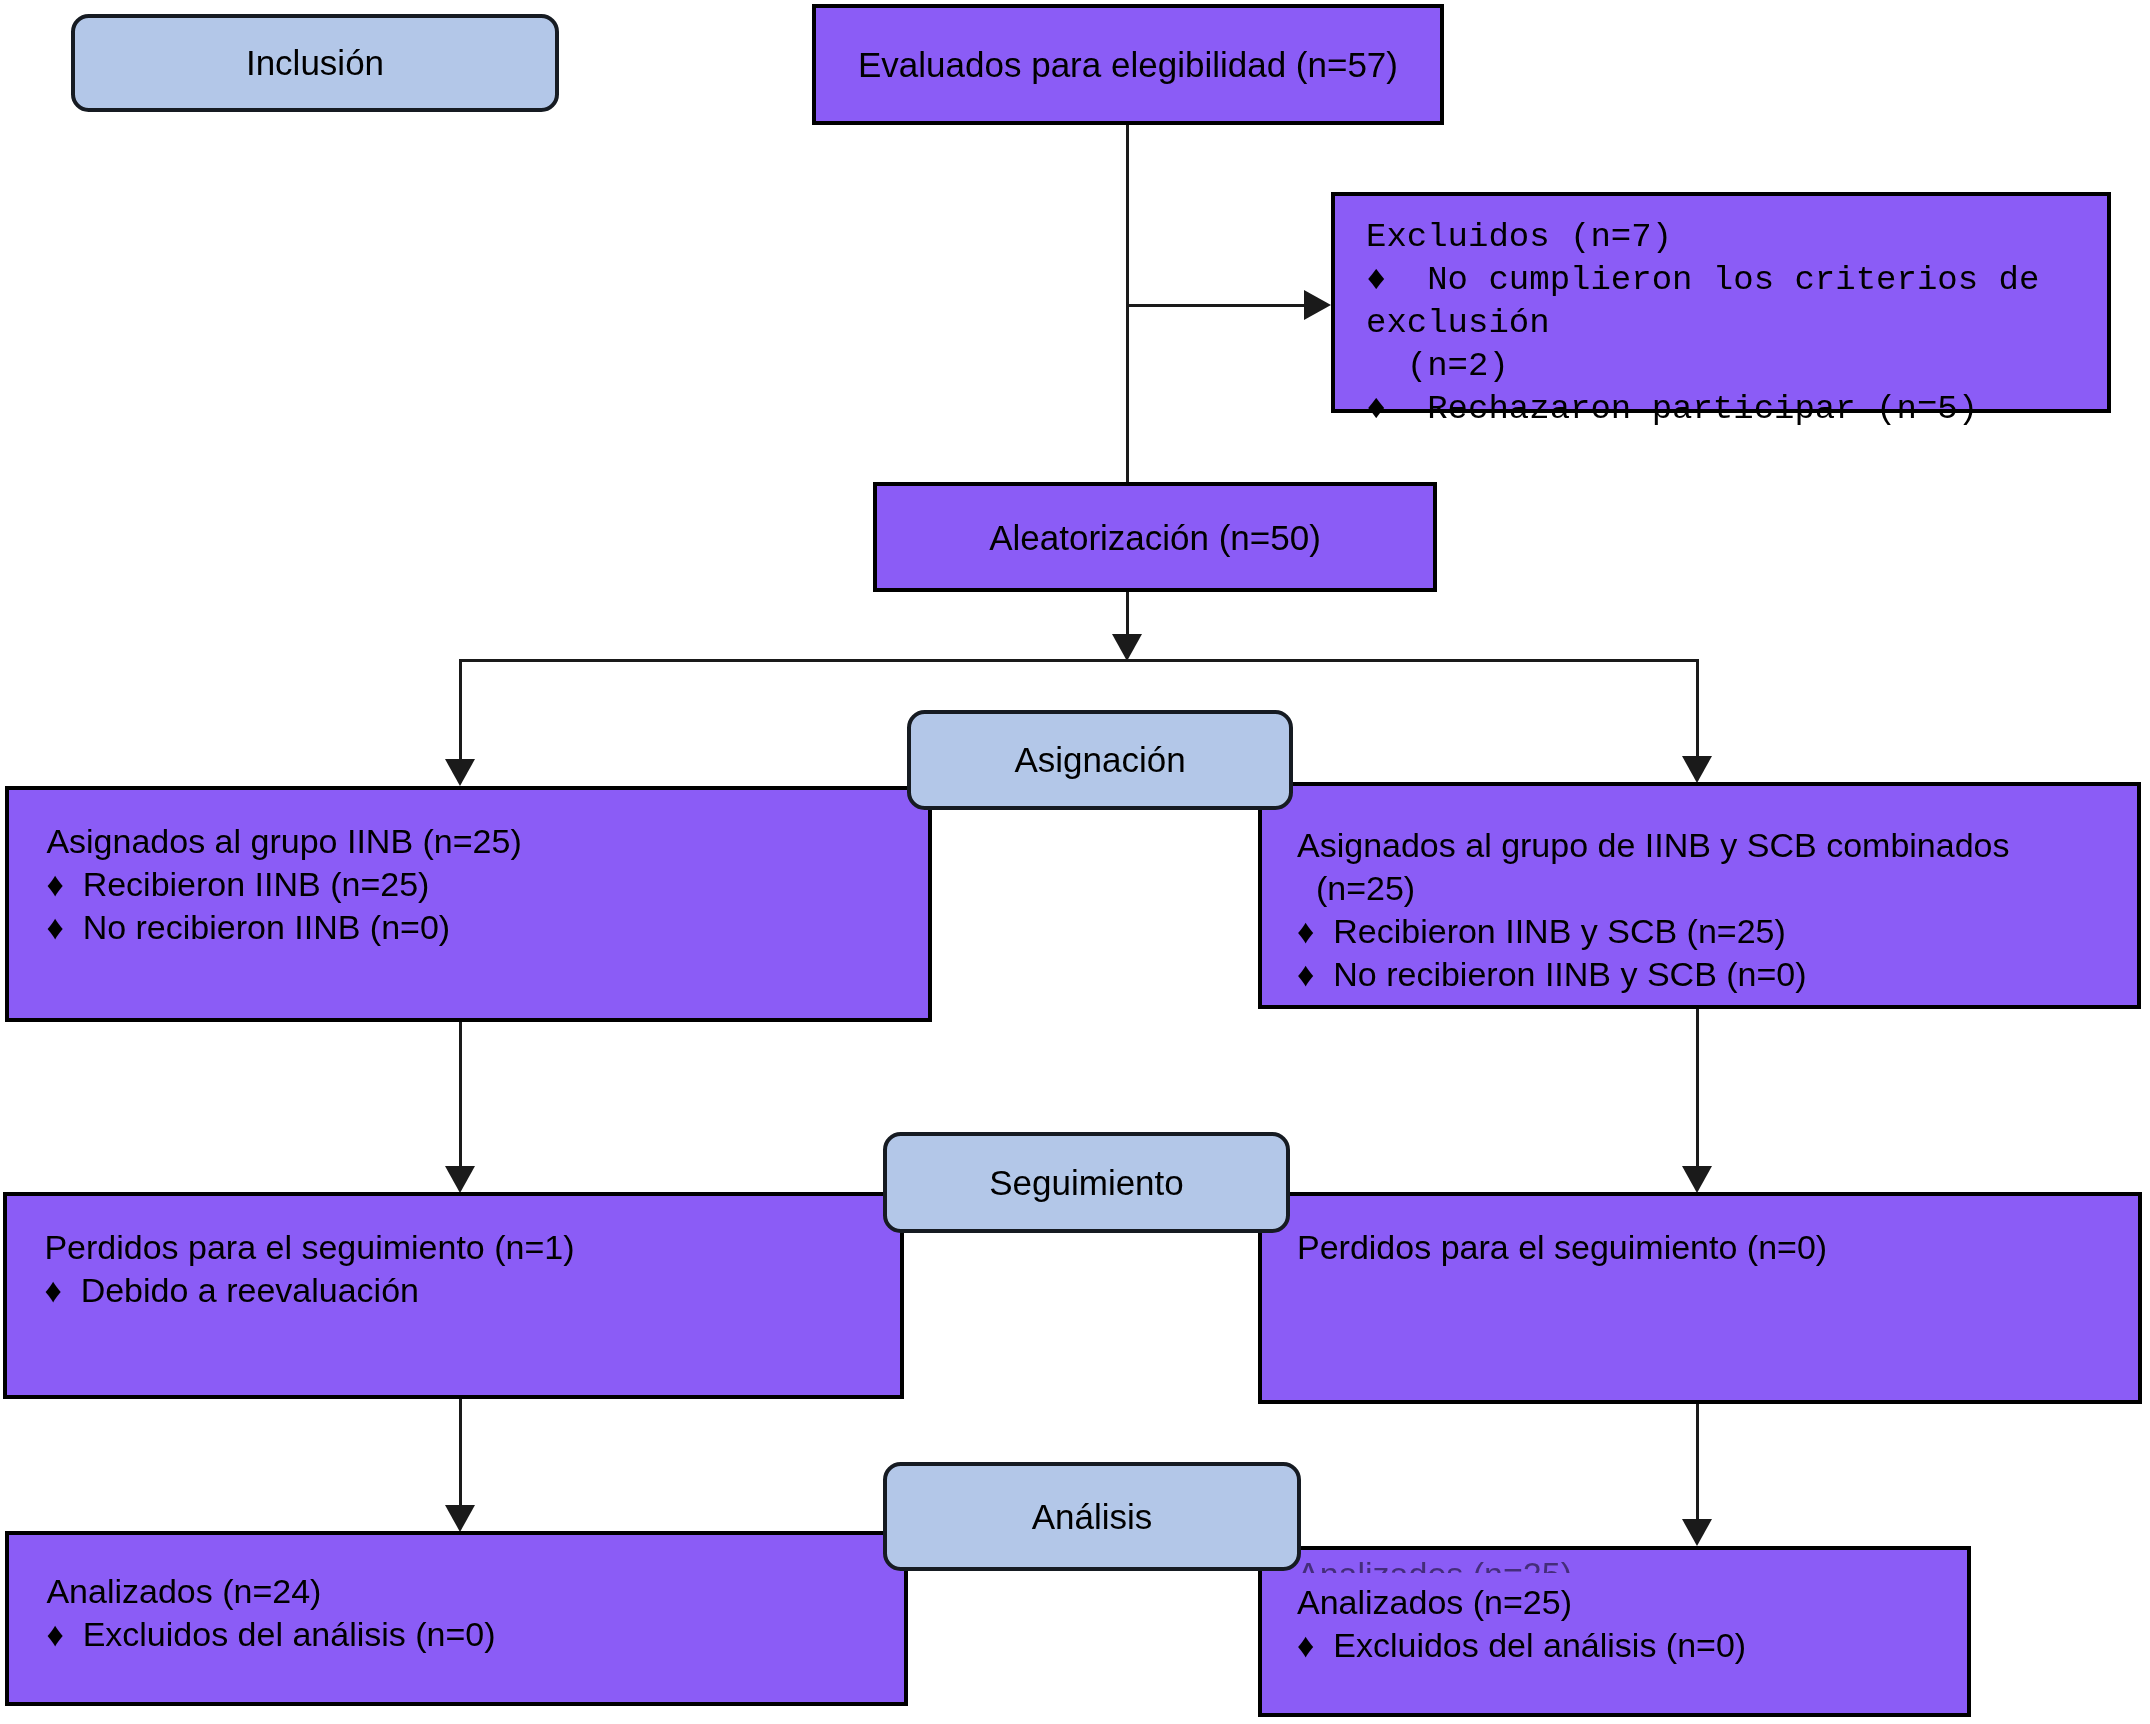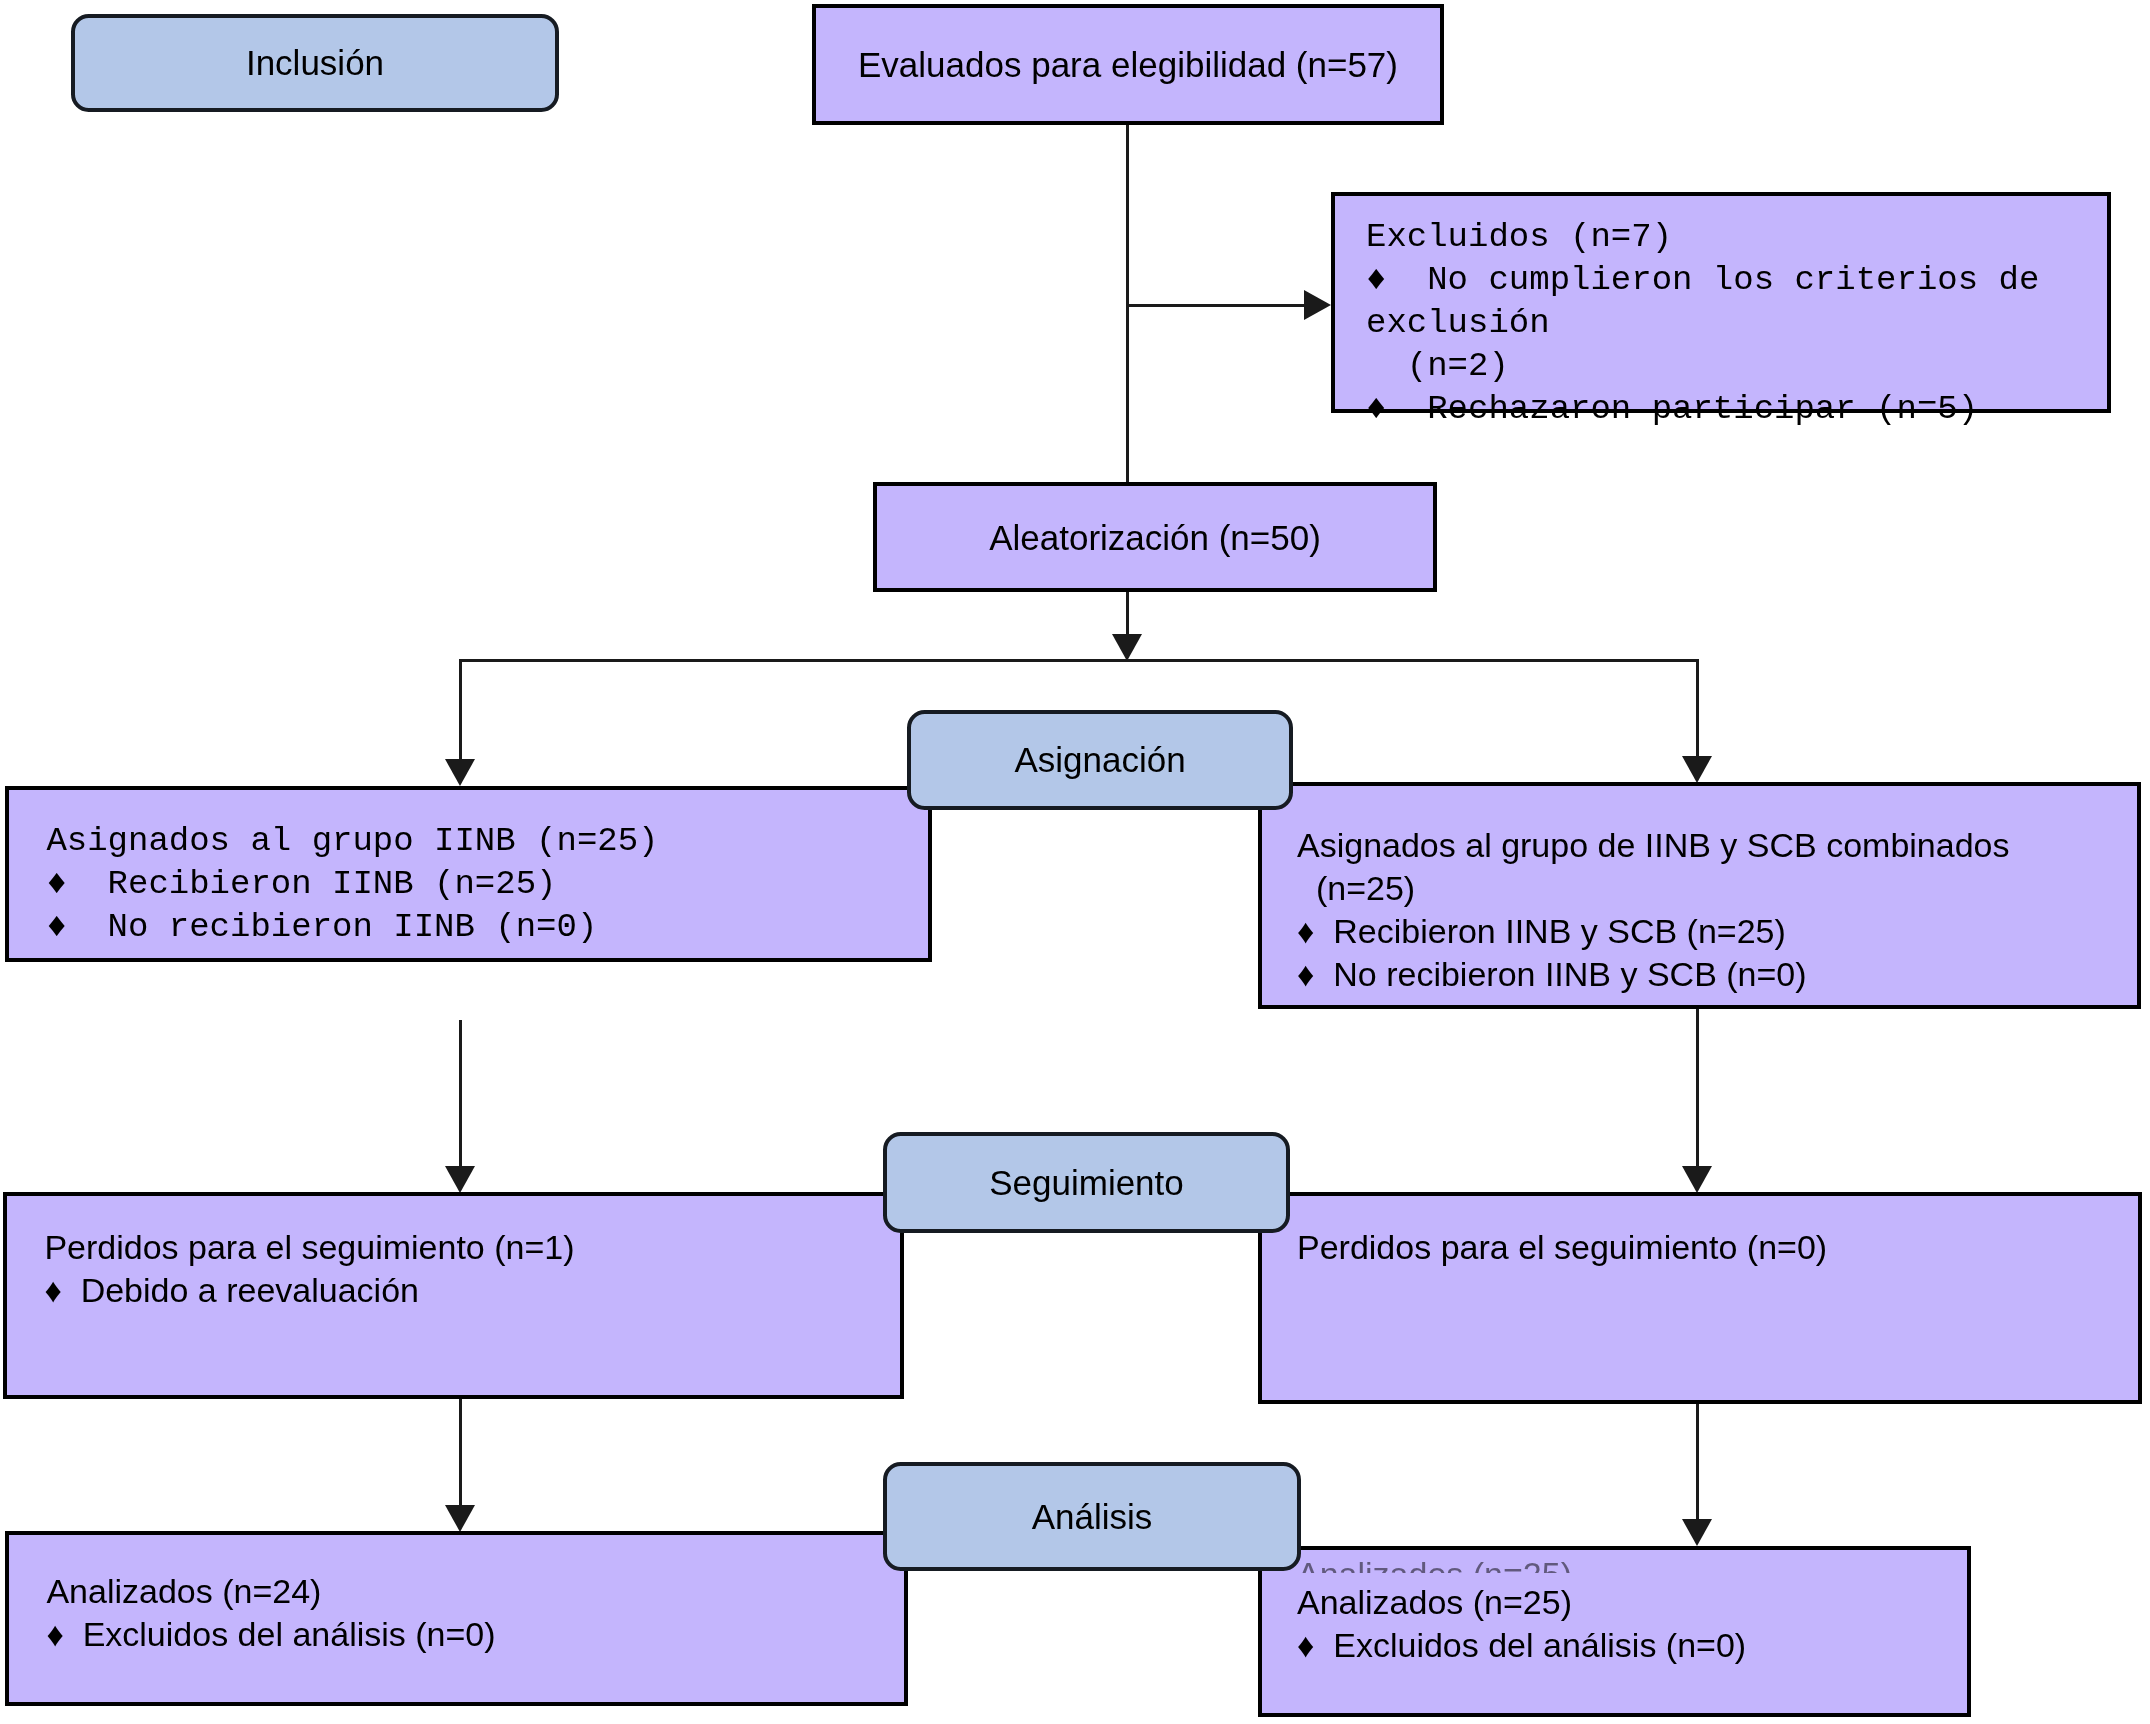--- a/index.html
+++ b/index.html
@@ -16,21 +16,21 @@
     position:absolute;z-index:5;
     background:var(--stage-fill,#b3c7e8);
     border:4.8px solid var(--stage-border,#161b22);
     border-radius:17.7px;
     display:flex;align-items:center;justify-content:center;
     font-size:35px;box-sizing:border-box;
   }
   
   .wbox{
     position:absolute;z-index:2;
-    background:#c4b5fd;
+    background:#8b5cf6;
     border:4.8px solid var(--box-border,#000);
     box-sizing:border-box;
     font-size:34px;line-height:43px;
   }
   .wbox.center{display:flex;align-items:center;justify-content:center;font-size:35px;}
   .ln{white-space:pre-wrap;}
   
   .vline,.hline{position:absolute;z-index:1;background:var(--connector,#1a1a1a);}
   .arrow-down{
     position:absolute;z-index:1;width:0;height:0;
@@ -99,21 +99,21 @@
     <div class="ln">Excluidos (n=7)</div>
     <div class="ln">♦  No cumplieron los criterios de exclusión</div>
     <div class="ln">  (n=2)</div>
     <div class="ln">♦  Rechazaron participar (n=5)</div>
   </div>
 
   <div class="wbox center" style="left:873px;top:482px;width:564px;height:110px;">
     <span>Aleatorización (n=50)</span>
   </div>
 
-  <div class="wbox" style="left:5.4px;top:786px;width:927px;height:176px;padding:30px 20.4px 0 37px;font-family:Liberation Mono, monospace;">
+  <div class="wbox" style="left:5.4px;top:786px;width:927px;height:236px;padding:30px 20.4px 0 37px;">
     <div class="ln">Asignados al grupo IINB (n=25)</div>
     <div class="ln">♦  Recibieron IINB (n=25)</div>
     <div class="ln">♦  No recibieron IINB (n=0)</div>
   </div>
 
   <div class="wbox" style="left:1258px;top:782px;width:883px;height:227px;padding:38px 20.4px 0 35px;">
     <div class="ln">Asignados al grupo de IINB y SCB combinados</div>
     <div class="ln">  (n=25)</div>
     <div class="ln">♦  Recibieron IINB y SCB (n=25)</div>
     <div class="ln">♦  No recibieron IINB y SCB (n=0)</div>

